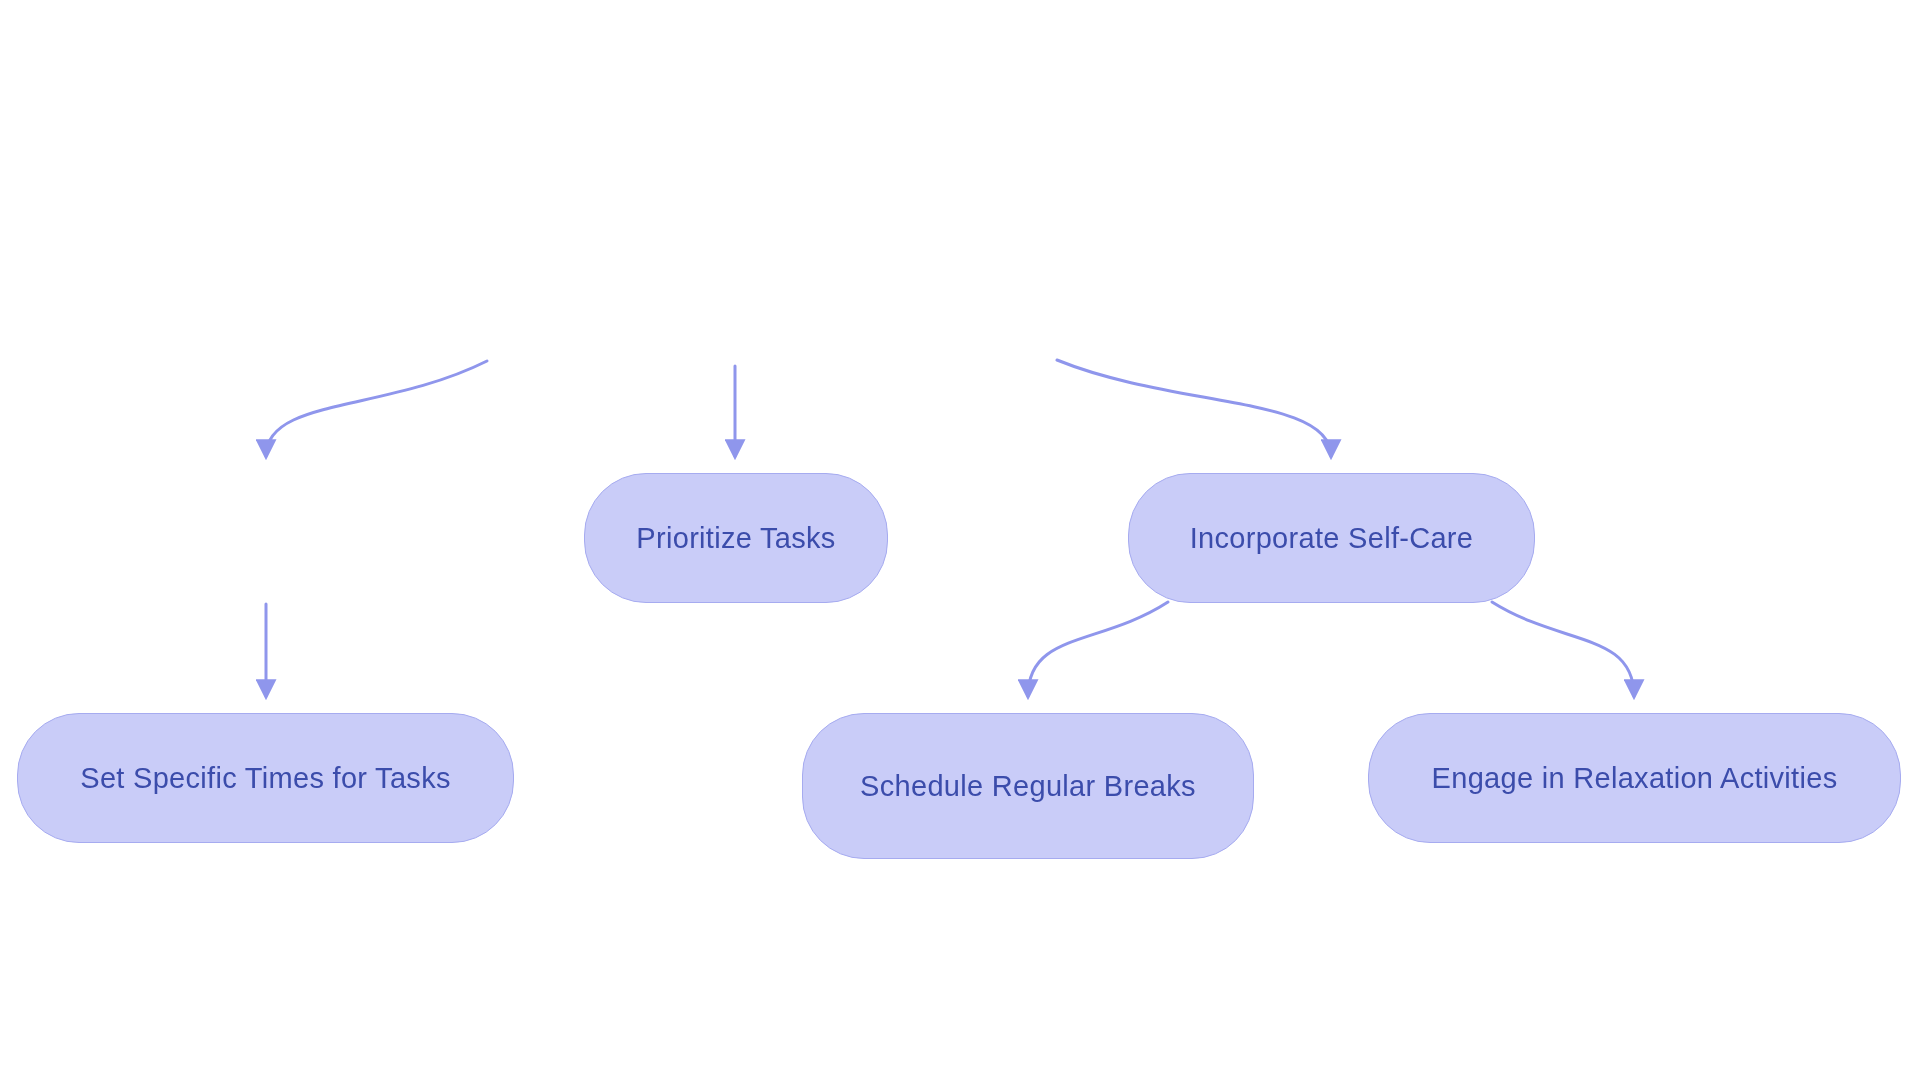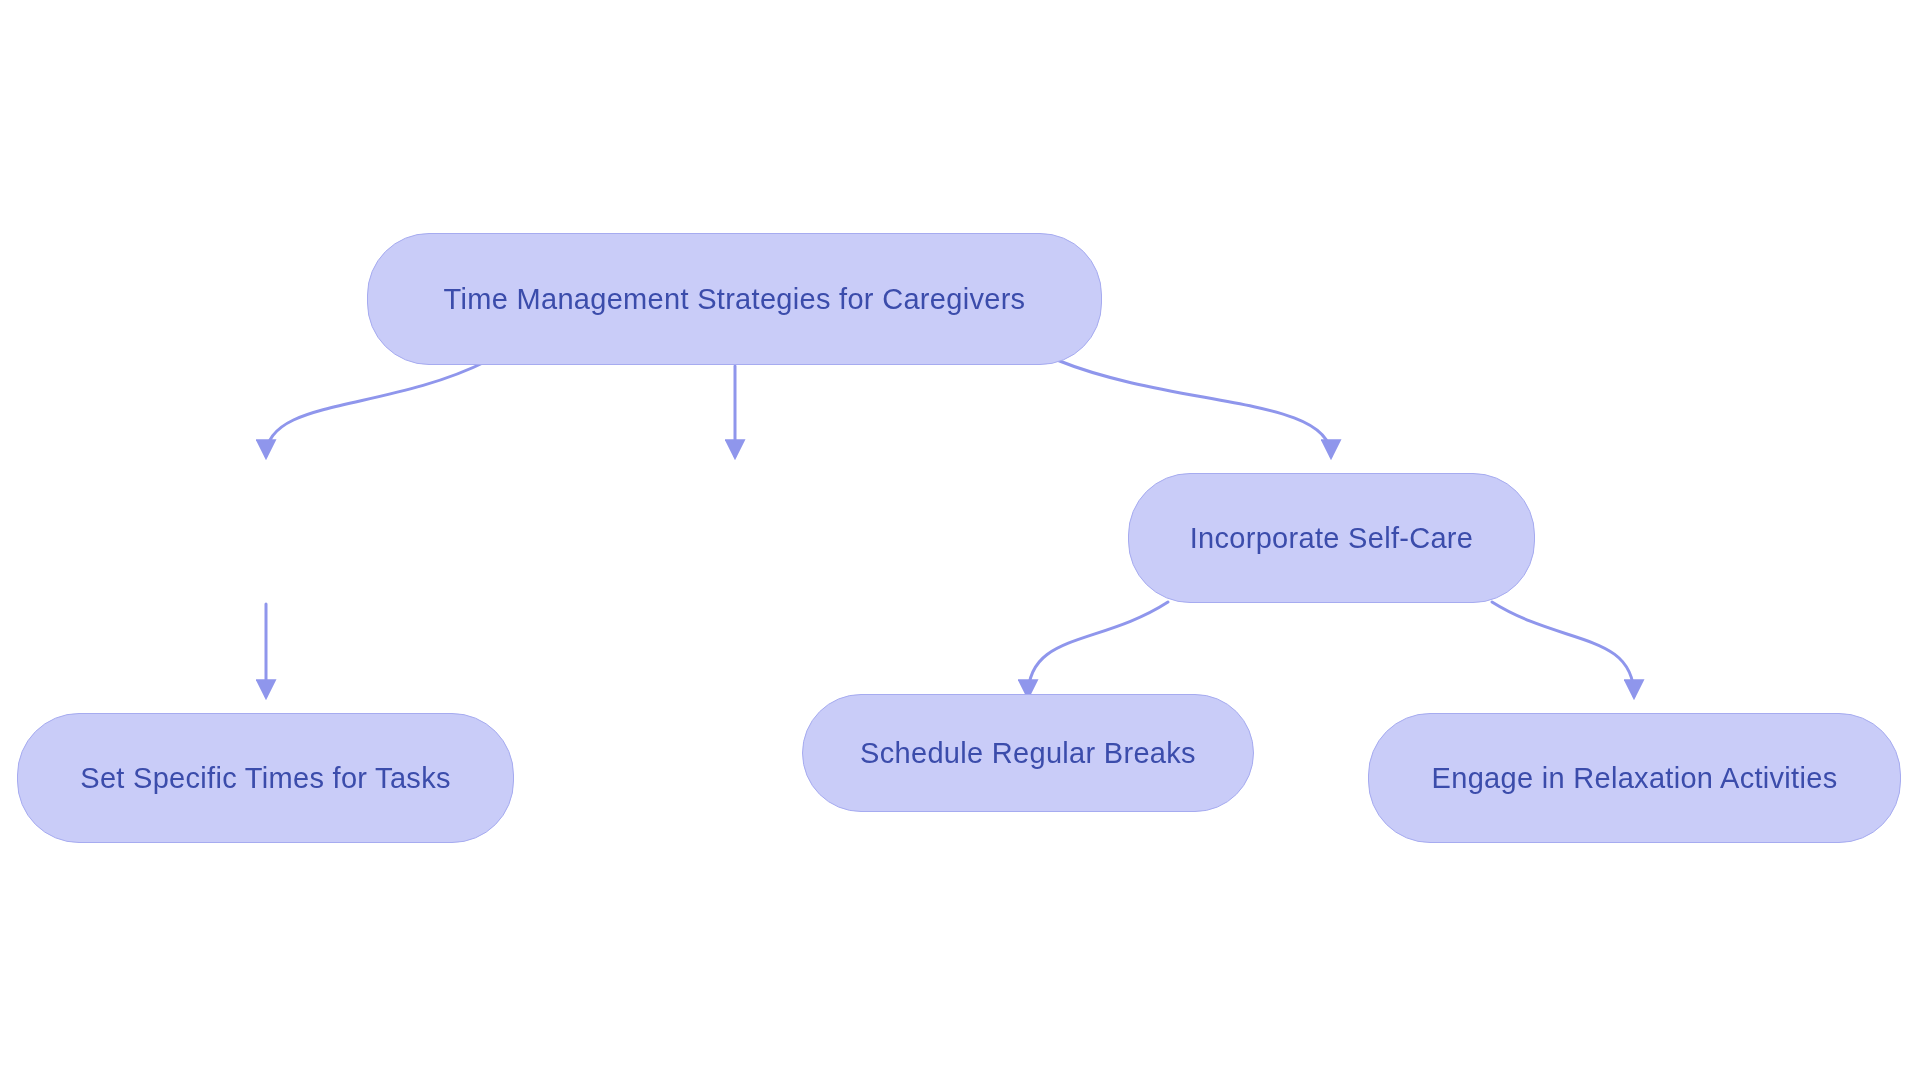--- a/index.html
+++ b/index.html
@@ -43,21 +43,21 @@
     letter-spacing: 0.3px;
     text-align: center;
     white-space: nowrap;
   }
   
   .node-root       { left: 367px;  top: 233px; width: 735px; height: 132px; }
   .node-agenda     { left: 61px;   top: 473px; width: 408px; height: 130px; }
   .node-prioritize { left: 584px;  top: 473px; width: 304px; height: 130px; }
   .node-selfcare   { left: 1128px; top: 473px; width: 407px; height: 130px; }
   .node-times      { left: 17px;   top: 713px; width: 497px; height: 130px; }
-  .node-breaks     { left: 802px;  top: 694px; width: 452px; height: 118px; }
+  .node-breaks     { left: 802px;  top: 713px; width: 452px; height: 146px; }
   .node-relax      { left: 1368px; top: 713px; width: 533px; height: 130px; text-align: center; }
   .edge {
     fill: none;
     stroke: var(--arrow-color);
     stroke-width: 3;
     stroke-linecap: round;
   }
 </style>
 </head>
 <body>
@@ -71,25 +71,25 @@
       </marker>
     </defs>
     <path class="edge" d="M 487 361 C 385 412, 266 398, 266 456" marker-end="url(#arrowhead)"></path>
     <path class="edge" d="M 735 366 L 735 456" marker-end="url(#arrowhead)"></path>
     <path class="edge" d="M 1057 360 C 1175 408, 1331 396, 1331 456" marker-end="url(#arrowhead)"></path>
     <path class="edge" d="M 266 604 L 266 696" marker-end="url(#arrowhead)"></path>
     <path class="edge" d="M 1168 602 C 1100 646, 1028 632, 1028 696" marker-end="url(#arrowhead)"></path>
     <path class="edge" d="M 1492 602 C 1562 646, 1634 632, 1634 696" marker-end="url(#arrowhead)"></path>
   </svg>
 
-  <div class="node node-root">
-    <span>Time Management Strategies for Caregivers</span>
-  </div>
 
 
+  <div class="node node-prioritize">
+    <span>Prioritize Tasks</span>
+  </div>
 
   <div class="node node-times">
     <span>Set Specific Times for Tasks</span>
   </div>
 
   <div class="node node-selfcare">
     <span>Incorporate Self-Care</span>
   </div>
 
   <div class="node node-breaks">

